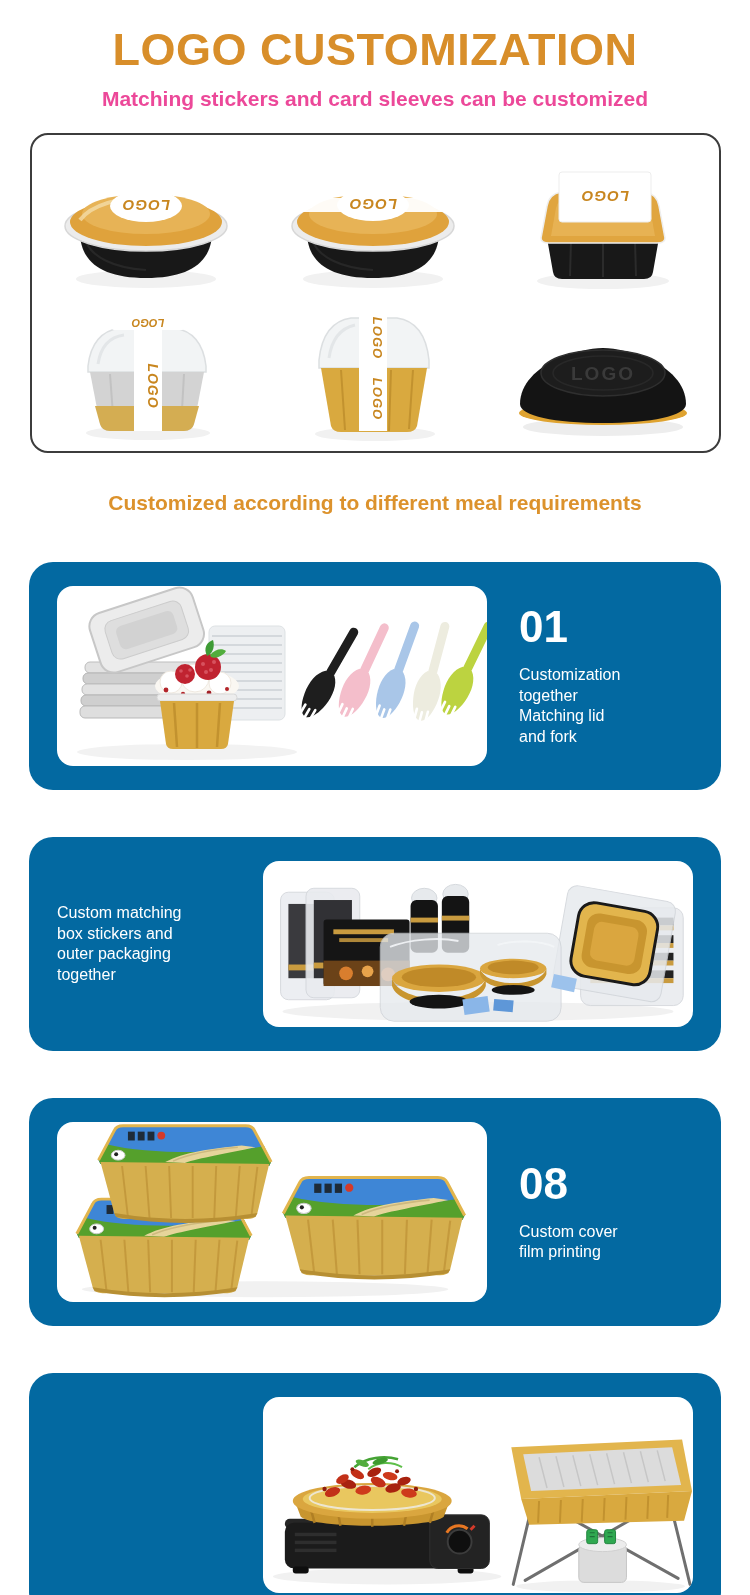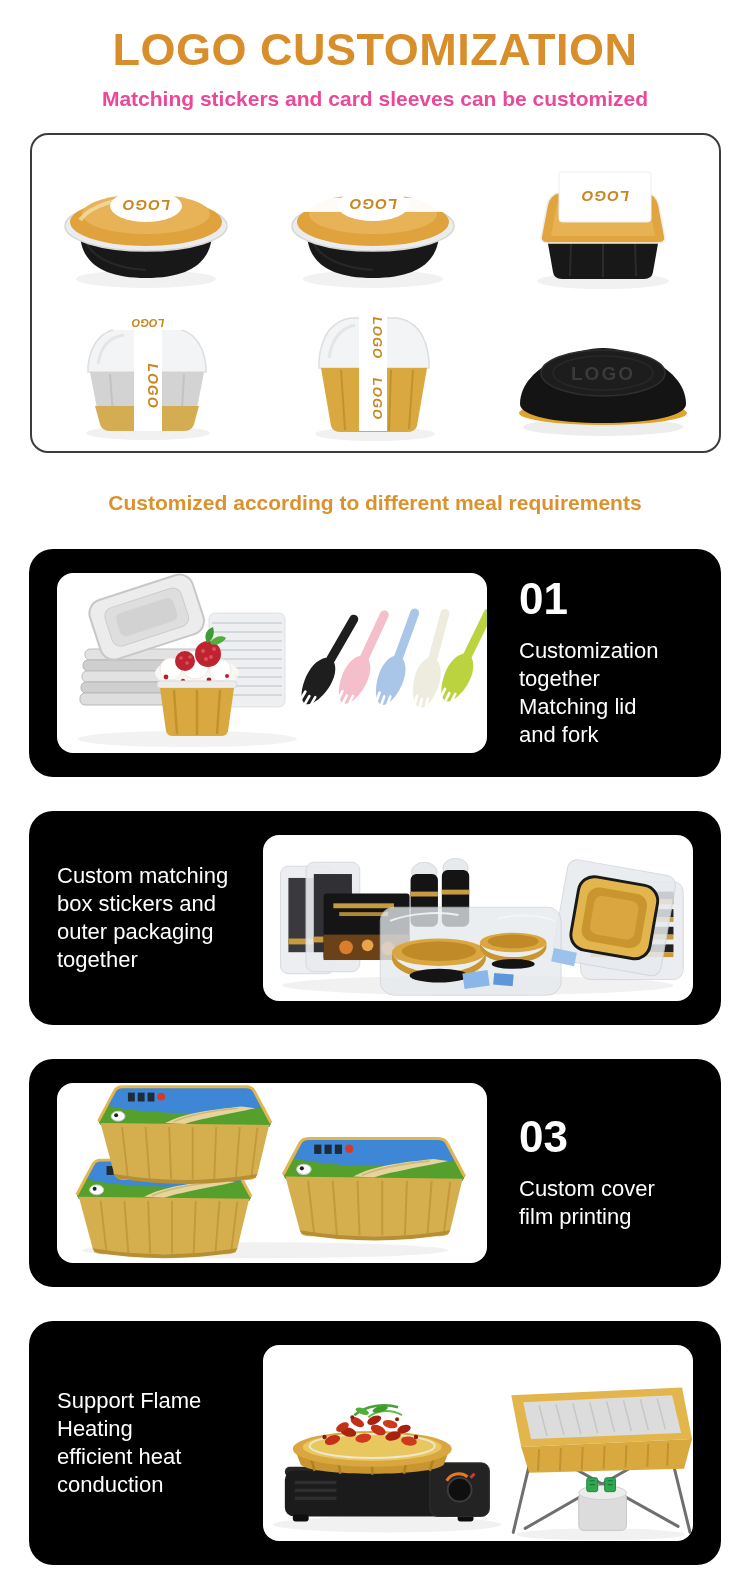--- a/index.html
+++ b/index.html
@@ -15,33 +15,33 @@
   .showcase{width:683px;margin:22px auto 0;border:2px solid #3c3c3c;border-radius:18px;background:#fff;
             display:grid;grid-template-columns:repeat(3,1fr);padding:10px 2px 6px;}
   .product{display:flex;align-items:center;justify-content:center;height:150px;}
   .product svg{width:215px;height:148px;display:block;}
 
   
   .section-heading{text-align:center;font-size:21px;font-weight:700;color:#dc922c;margin:38px 0 12px;}
 
   
   .cards{width:692px;margin:0 auto;padding-bottom:15px;}
-  .card{background:#000000;border-radius:24px;margin-top:34px;padding:24px 28px;
+  .card{background:#0369a1;border-radius:24px;margin-top:47px;padding:24px 28px;
         display:flex;align-items:center;gap:32px;}
   .photo{background:#fff;border-radius:16px;flex:0 0 430px;overflow:hidden;
          display:flex;align-items:center;justify-content:center;}
   .photo svg{width:100%;height:100%;display:block;}
   .c1 .photo,.c3 .photo{height:180px;}
   .c2 .photo{height:166px;}
   .c4 .photo{height:196px;}
   .card.img-right .photo{order:2;}
   .card.img-right .txt{order:1;}
   .txt{flex:1;color:#ffffff;}
   .num{font-size:44px;font-weight:700;line-height:1;margin-bottom:16px;}
-  .desc{font-size:22px;line-height:1.28;white-space:pre-line;}
+  .desc{font-size:16px;line-height:1.28;white-space:pre-line;}
 
   .logo-text{font-weight:bold;font-style:italic;}
 </style>
 </head>
 <body>
 
 <div class="page">
 
   <div class="hdr">
     <h1 class="title">LOGO CUSTOMIZATION</h1>
@@ -313,21 +313,21 @@
               <path d="M26,92 Q98,104 172,92 L170,96 Q98,108 28,96 Z" fill="#b78f33"></path>
             </g>
           </defs>
           <ellipse cx="210" cy="168" rx="185" ry="8" fill="#f1f1f1"></ellipse>
           <use href="#mealbox" transform="translate(10,74) scale(1.0)"></use>
           <use href="#mealbox" transform="translate(32,0) scale(0.99)"></use>
           <use href="#mealbox" transform="translate(218,52) scale(1.04)"></use>
         </svg>
       </div>
       <div class="txt">
-        <div class="num">03</div>
+        <div class="num">08</div>
         <div class="desc">Custom cover
 film printing</div>
       </div>
     </div>
 
     <div class="card c4 img-right">
       <div class="photo">
         <svg viewBox="0 0 433 196">
           <ellipse cx="125" cy="180" rx="115" ry="8" fill="#f1f1f1"></ellipse>
           <ellipse cx="340" cy="190" rx="85" ry="6" fill="#f1f1f1"></ellipse>
@@ -386,21 +386,17 @@
               <rect x="318" y="148" width="48" height="38" rx="5" fill="#dcdcdc" stroke="#c6c6c6"></rect>
               <ellipse cx="342" cy="148" rx="24" ry="7" fill="#ececec" stroke="#d0d0d0"></ellipse>
               <rect x="326" y="133" width="11" height="14" rx="2" fill="#2fa850" stroke="#238540"></rect>
               <rect x="344" y="133" width="11" height="14" rx="2" fill="#2fa850" stroke="#238540"></rect>
               <path d="M329,136 h5 M329,140 h5 M347,136 h5 M347,140 h5" stroke="#1d7038" stroke-width="1.2"></path>
             </g>
           </g>
         </svg>
       </div>
       <div class="txt">
-        <div class="desc">Support Flame
-Heating
-efficient heat
-conduction</div>
       </div>
     </div>
 
   </div>
 </div>
 
 </body></html>

